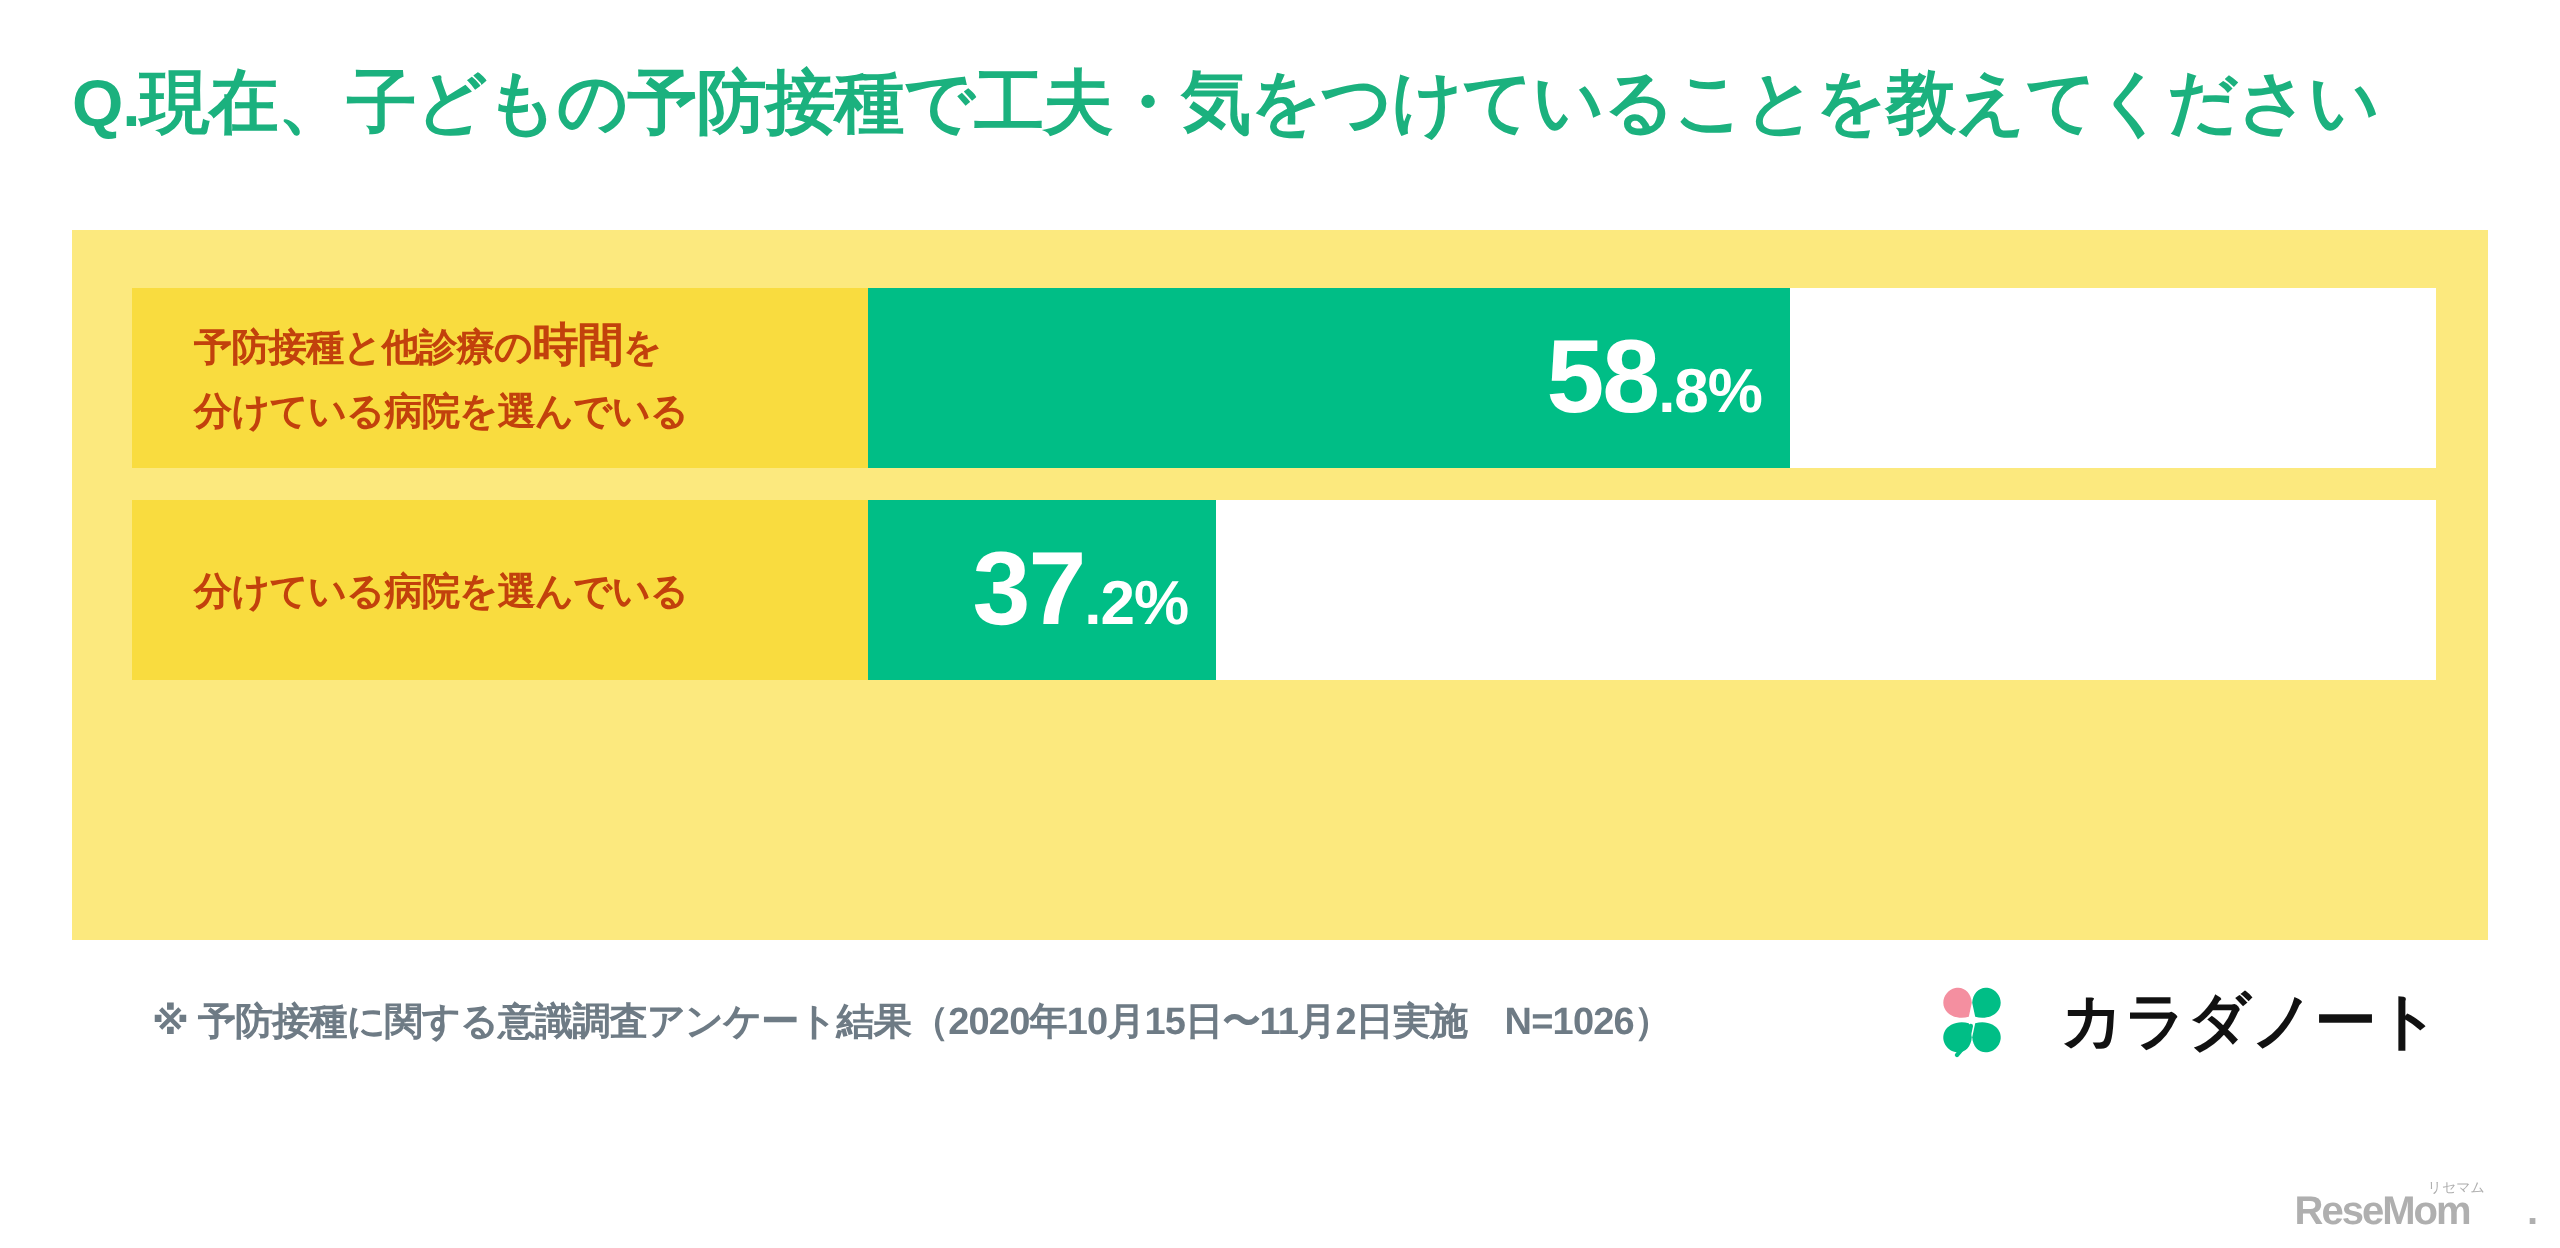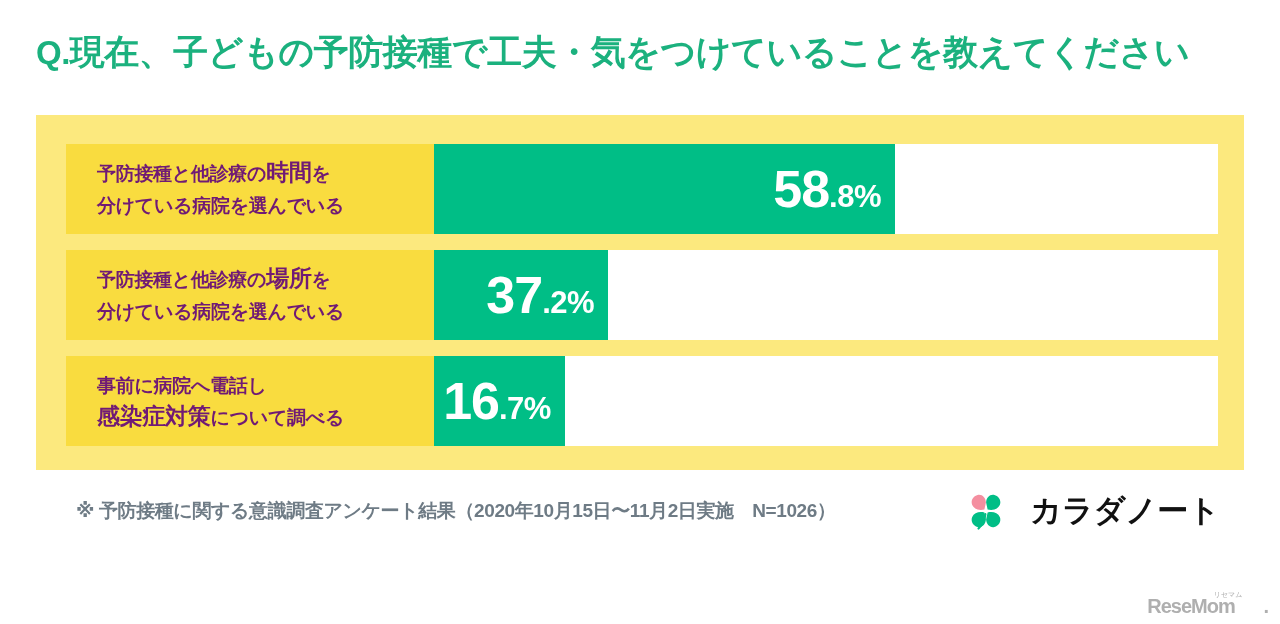--- a/index.html
+++ b/index.html
@@ -64,21 +64,21 @@
     width: 368px;
     flex: 0 0 368px;
     background: #F9DC3F;
     display: flex;
     flex-direction: column;
     justify-content: center;
     box-sizing: border-box;
     padding-left: 31px;
   }
   .row-label .line {
-    color: #701a75;
+    color: #c2410c;
     font-size: 19px;
     font-weight: bold;
     line-height: 1.38;
     white-space: nowrap;
     letter-spacing: -0.3px;
   }
   .row-label .line .big {
     font-size: 23px;
     font-weight: bold;
   }
@@ -133,21 +133,21 @@
     color: #6E7B85;
     font-size: 19px;
     font-weight: bold;
     letter-spacing: -0.4px;
     white-space: nowrap;
     padding-left: 40px;
   }
 
   .brand {
     display: flex;
-    align-items: center;
+    align-items: flex-start;
     gap: 24px;
     padding-right: 24px;
   }
   .brand .clover { width: 40px; height: 40px; display: block; }
   .brand .brand-text {
     font-size: 31px;
     font-weight: bold;
     color: #111111;
     letter-spacing: 0px;
     white-space: nowrap;
@@ -197,47 +197,32 @@
           <span class="value">
             <span class="int">58</span>
               <span class="frac">.8%</span>
           </span>
         </div>
       </div>
     </div>
 
     <div class="row">
       <div class="row-label">
-        <div class="line"><span>予防接種と他診療の</span><span class="big">場所</span><span>を</span></div>
         <div class="line"><span class="big"></span><span>分けている病院を選んでいる</span></div>
       </div>
       <div class="row-track">
         <div class="bar" style="width: 22.2%;">
           <span class="value">
             <span class="int">37</span>
               <span class="frac">.2%</span>
           </span>
         </div>
       </div>
     </div>
 
-    <div class="row">
-      <div class="row-label">
-        <div class="line"><span>事前に病院へ電話し</span><span class="big"></span><span></span></div>
-        <div class="line"><span class="big">感染症対策</span><span>について調べる</span></div>
-      </div>
-      <div class="row-track">
-        <div class="bar" style="width: 16.7%;">
-          <span class="value">
-            <span class="int">16</span>
-              <span class="frac">.7%</span>
-          </span>
-        </div>
-      </div>
-    </div>
 
   </div>
 </div>
 
 <div class="footer">
   <div class="footnote">※ 予防接種に関する意識調査アンケート結果（2020年10月15日〜11月2日実施　N=1026）</div>
   <div class="brand">
     <svg class="clover" viewBox="0 0 40 40">
       <path d="M18.4 18.4 C 13.5 19.8, 8.0 18.2, 6.2 14.0 C 4.4 9.8, 7.2 5.0, 11.6 4.0 C 16.0 3.0, 19.6 6.4, 19.9 11.4 Z" fill="#F48FA0"></path>
       <path d="M21.6 18.4 C 26.5 19.8, 32.0 18.2, 33.8 14.0 C 35.6 9.8, 32.8 5.0, 28.4 4.0 C 24.0 3.0, 20.4 6.4, 20.1 11.4 Z" fill="#00BE86"></path>

